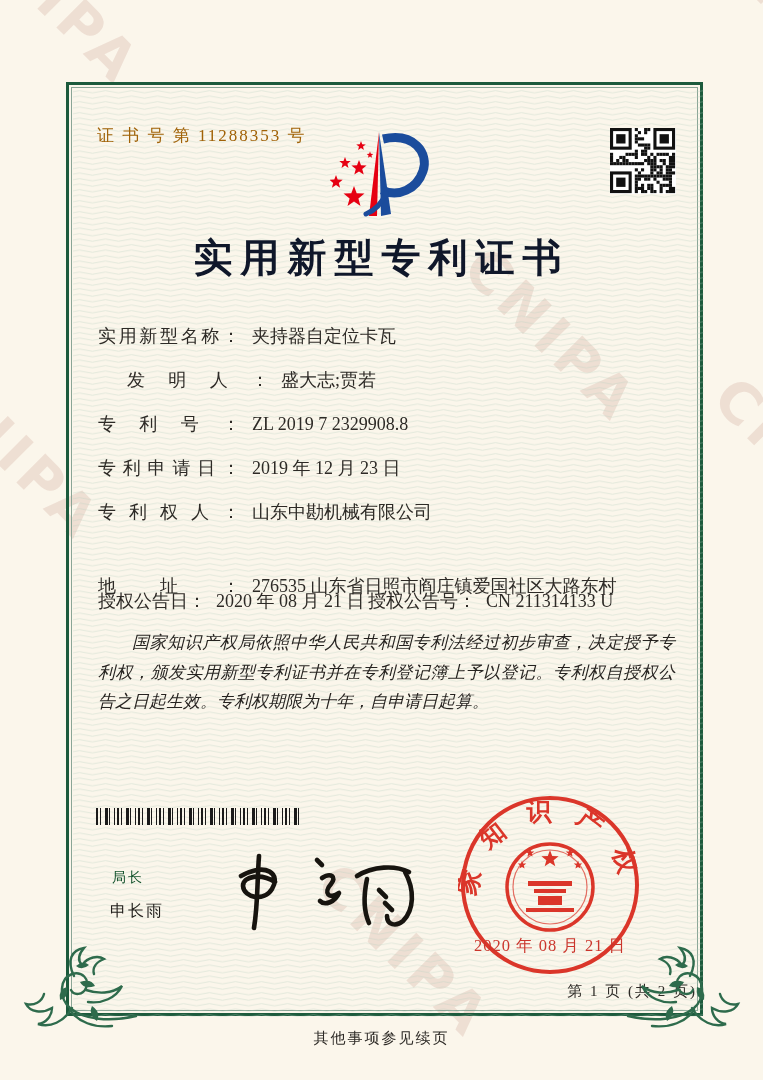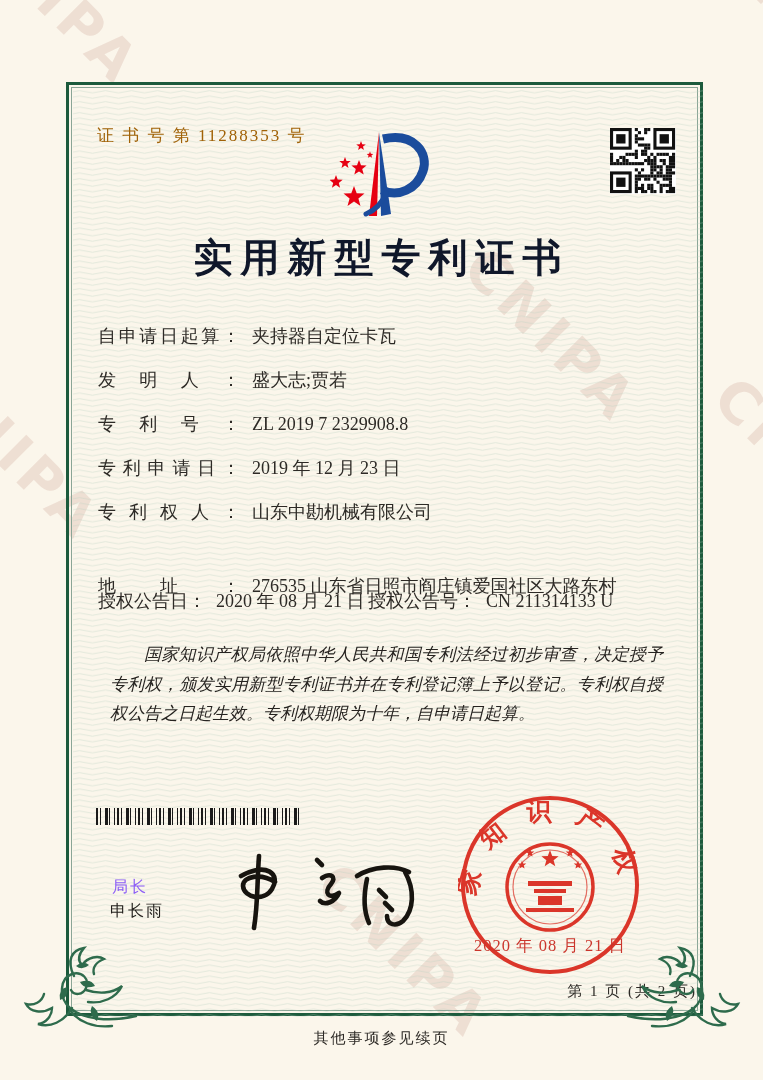--- a/index.html
+++ b/index.html
@@ -30,29 +30,29 @@
 
   .fields{position:absolute;left:98px;top:324px;width:577px;font-size:18px;color:#2d2a26;}
   .frow{position:absolute;left:0;white-space:nowrap;}
   .flabel{display:inline-block;width:142px;text-align:justify;text-align-last:justify;}
   .fvalue{margin-left:12px;}
   .fvalue.tight{margin-left:10px;}
   .frow-right{position:absolute;left:270px;top:0;}
 
   .paras{position:absolute;left:98px;top:628px;width:577px;font-size:17px;line-height:29.5px;
          color:#262320;text-align:justify;font-style:italic;}
-  .paras p{margin:12px;text-indent:2em;}
+  .paras p{margin:0;text-indent:2em;}
 
   .barcode{position:absolute;left:96px;top:808px;width:207px;height:17px;
     background:
       repeating-linear-gradient(90deg,#1a1a1a 0 2px,transparent 2px 4px,#1a1a1a 4px 5px,transparent 5px 9px,
       #1a1a1a 9px 12px,transparent 12px 13px,#1a1a1a 13px 14px,transparent 14px 18px,
       #1a1a1a 18px 19px,transparent 19px 21px);}
 
-  .signer-role{position:absolute;left:112px;top:869px;font-size:16px;color:#8b5cf6;letter-spacing:2px;margin-top:8px;}
+  .signer-role{position:absolute;left:112px;top:869px;font-size:14px;color:#14532d;letter-spacing:2px;}
   .signer-name{position:absolute;left:110px;top:901px;font-size:16px;color:#23201d;letter-spacing:2px;}
   .signature{position:absolute;left:225px;top:846px;width:210px;height:95px;}
 
   .seal{position:absolute;left:458px;top:793px;width:186px;height:186px;opacity:.93;}
 
   .page-indicator{position:absolute;left:66px;top:982px;width:631px;text-align:right;
                   font-size:15px;letter-spacing:2px;color:#2d2a26;}
   .continuation{position:absolute;left:66px;top:1029px;width:631px;text-align:center;
                 font-size:15px;letter-spacing:2px;color:#2d2a26;}
 
@@ -253,23 +253,23 @@
         <path d="M49,6 L51,90 L61,88 Z" fill="#1b4c9c"></path>
         <path d="M53,13 C84,6 99,27 93,45 C87,63 68,72 52,64" stroke="#1b4c9c" stroke-width="9" fill="none"></path>
         <path d="M56,67 C52,77 46,84 36,88" stroke="#1b4c9c" stroke-width="5" fill="none" stroke-linecap="round"></path>
       </g>
     </svg>
 
     <div class="title">实用新型专利证书</div>
 
     <div class="fields">
       <div class="frow" style="top:0;">
-        <span class="flabel">自申请日起算：</span><span class="fvalue">夹持器自定位卡瓦</span>
-      </div>
-      <div class="frow" style="top:44px;">
+        <span class="flabel">实用新型名称：</span><span class="fvalue">夹持器自定位卡瓦</span>
+      </div>
+      <div class="frow" style="top:44px;margin-left:29px;">
         <span class="flabel">发明人：</span><span class="fvalue">盛大志;贾若</span>
       </div>
       <div class="frow" style="top:88px;">
         <span class="flabel">专利号：</span><span class="fvalue">ZL 2019 7 2329908.8</span>
       </div>
       <div class="frow" style="top:132px;">
         <span class="flabel">专利申请日：</span><span class="fvalue">2019 年 12 月 23 日</span>
       </div>
       <div class="frow" style="top:176px;">
         <span class="flabel">专利权人：</span><span class="fvalue">山东中勘机械有限公司</span>

